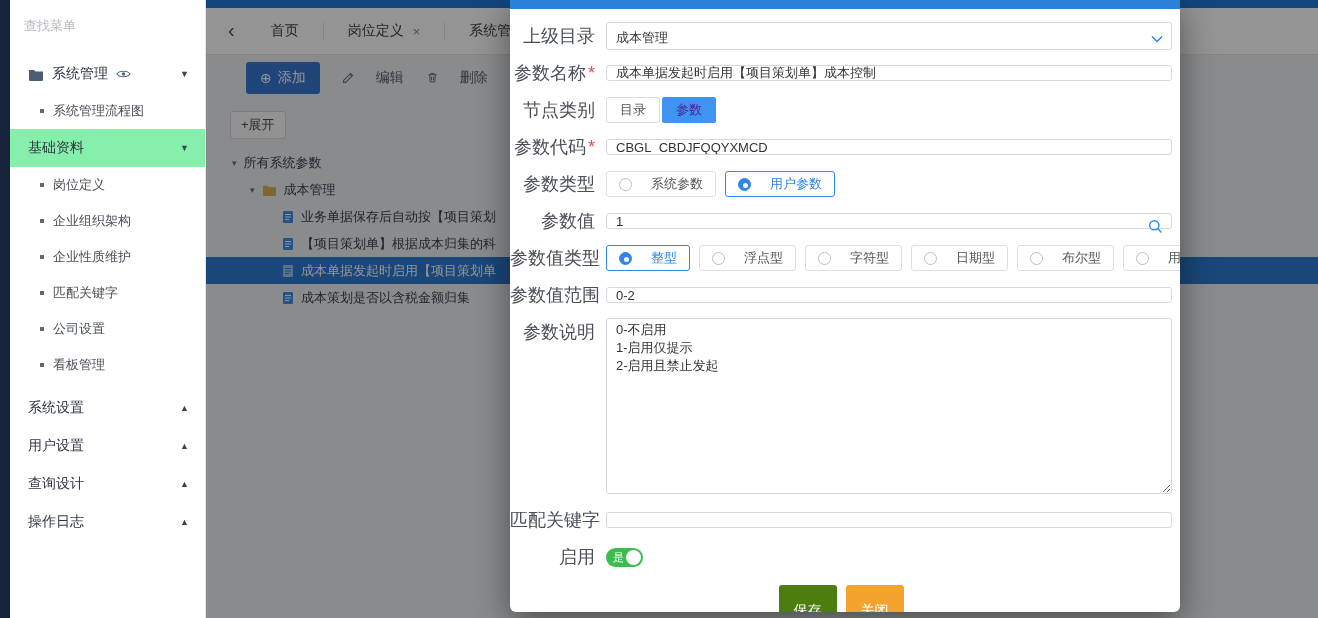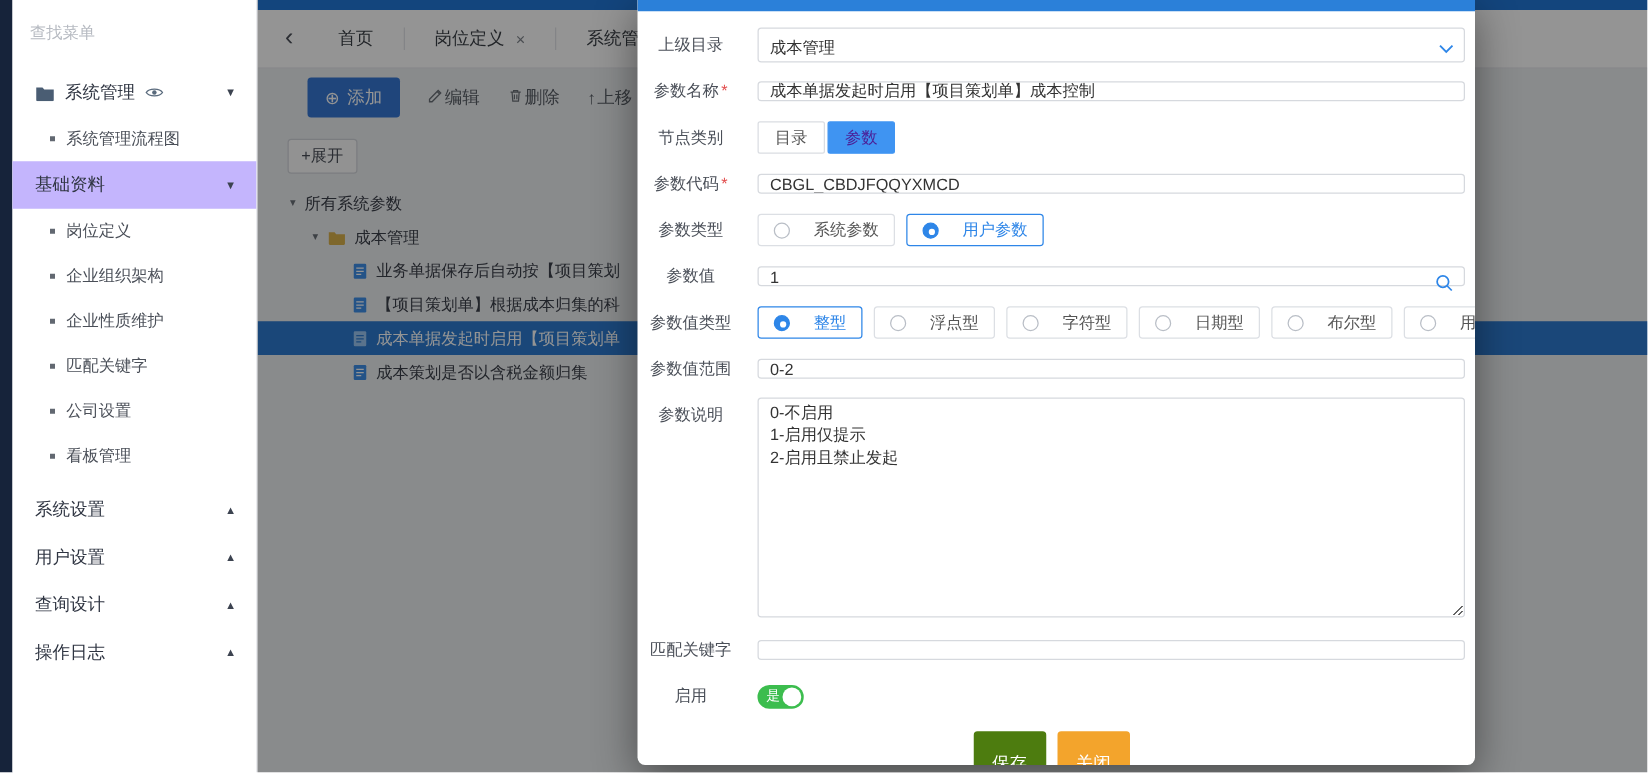--- a/index.html
+++ b/index.html
@@ -13,21 +13,21 @@
   
   .sidebar { position:absolute; left:10px; top:0; width:196px; height:100%; background:#fff;
              border-right:1px solid #e3e5e9; z-index:5; }
   .search-row { display:flex; align-items:center; padding:18px 12px 6px 14px; }
   .search-input { flex:1; border:none; outline:none; font-size:13px; color:#333; background:transparent; font-family:inherit; }
   .search-input::placeholder { color:#b6bac1; }
   .burger { width:18px; height:13px; display:flex; flex-direction:column; justify-content:space-between; cursor:pointer; }
   .burger i { display:block; height:2.5px; background:#39455a; border-radius:1px; }
   .menu { margin-top:16px; }
   .m-sec { display:flex; align-items:center; height:38px; padding:0 16px 0 18px; font-size:14px; color:#2f3542; cursor:pointer; }
-  .m-sec.active { background:#c4b5fd; }
+  .m-sec.active { background:#86efac; }
   .m-sec .grow { flex:1; }
   .m-sec .micon { margin-right:8px; display:inline-flex; }
   .m-sec .eye { margin-left:8px; display:inline-flex; }
   .caret { font-size:9px; color:#3c4350; margin-left:8px; }
   .m-sub { display:flex; align-items:center; height:36px; padding-left:30px; font-size:13px; color:#4a4f58; cursor:pointer; }
   .bullet { width:4px; height:4px; background:#626871; margin-right:9px; flex:none; }
   .gap4 { margin-top:6px; }
 
   
   .main-top { position:absolute; left:206px; top:0; right:0; z-index:1; }
@@ -35,41 +35,41 @@
   .tabbar { height:47px; background:#fff; border-bottom:1px solid #e3e5e9; display:flex; align-items:center; padding-left:10px; }
   .back { font-size:20px; color:#4a4f58; padding:0 12px 2px 12px; cursor:pointer; }
   .tab { display:flex; align-items:center; gap:9px; padding:0 24px; font-size:14px; color:#3a3f46; cursor:pointer; }
   .tab-close { color:#80868d; font-size:13px; cursor:pointer; }
   .tab-sep { width:1px; height:18px; background:#e2e4e8; }
 
   .content { position:absolute; left:206px; top:55px; right:0; bottom:0; background:#edeff2; z-index:1; }
   .toolbar { display:flex; align-items:center; height:46px; padding-left:40px; gap:22px; }
   .btn-add { display:flex; align-items:center; gap:6px; background:#3678d5; color:#fff; border:none;
              padding:7px 14px; border-radius:3px; font-size:14px; cursor:pointer; font-family:inherit; }
-  .tool { display:flex; align-items:center; gap:1px; background:none; border:none; font-size:14px;
+  .tool { display:flex; align-items:flex-end; gap:21px; background:none; border:none; font-size:14px;
           color:#595f66; cursor:pointer; font-family:inherit; }
   .tool .uarr { font-size:14px; }
   .expand-btn { margin:10px 0 10px 24px; background:#fbfbfc; border:1px solid #d3d6db; border-radius:3px;
                 padding:4px 10px; font-size:13px; color:#4a4f58; cursor:pointer; font-family:inherit; }
   .tree { font-size:13px; color:#3c414a; }
   .trow { display:flex; align-items:center; height:27px; cursor:pointer; white-space:nowrap; overflow:hidden; }
   .trow.sel { background:#2d7bd0; color:#fff; }
   .ind1 { padding-left:26px; } .ind2 { padding-left:44px; } .ind3 { padding-left:76px; }
   .tri { color:#6a7077; font-size:9px; margin-right:7px; }
   .ticon { margin-right:7px; display:inline-flex; flex:none; }
 
   
   .overlay { position:absolute; left:206px; top:0; right:0; bottom:0; background:rgba(0,0,0,0.42); z-index:40; }
   .modal { position:absolute; left:510px; top:0; width:670px; height:612px; background:#fff;
            border-radius:0 0 6px 6px; box-shadow:0 10px 34px rgba(0,0,0,0.45); z-index:60; overflow:hidden; }
   .modal-top { height:9px; background:#2b80d9; }
   .modal-body { padding:13px 8px 0 0; }
   .frow { display:flex; align-items:center; margin-bottom:9px; min-height:28px; }
   .frow.top { align-items:flex-start; }
-  .flabel { flex:none; width:96px; text-align:center; padding-right:11px; color:#4a4f58; font-size:13px; line-height:28px; white-space:nowrap; }
+  .flabel { flex:none; width:96px; text-align:right; padding-right:11px; color:#4a4f58; font-size:18px; line-height:28px; white-space:nowrap; }
   .req { color:#e24c4c; margin-left:2px; font-style:normal; }
   .fctl { flex:1; min-width:0; }
   .tinput { width:100%; height:16px; border:1px solid #d6d9de; border-radius:3px; padding:0 9px;
             font-size:13px; color:#333; outline:none; font-family:inherit; background:#fff; }
   .sel-box { position:relative; }
   .sel-box .selval { width:100%; height:28px; border:1px solid #d6d9de; border-radius:3px; padding:6px 28px 0 9px;
                      font-size:13px; color:#333; background:#fff; cursor:pointer; }
   .sel-caret { position:absolute; right:9px; top:9px; }
   .input-wrap { position:relative; }
   .input-wrap .tinput { padding-right:30px; }

